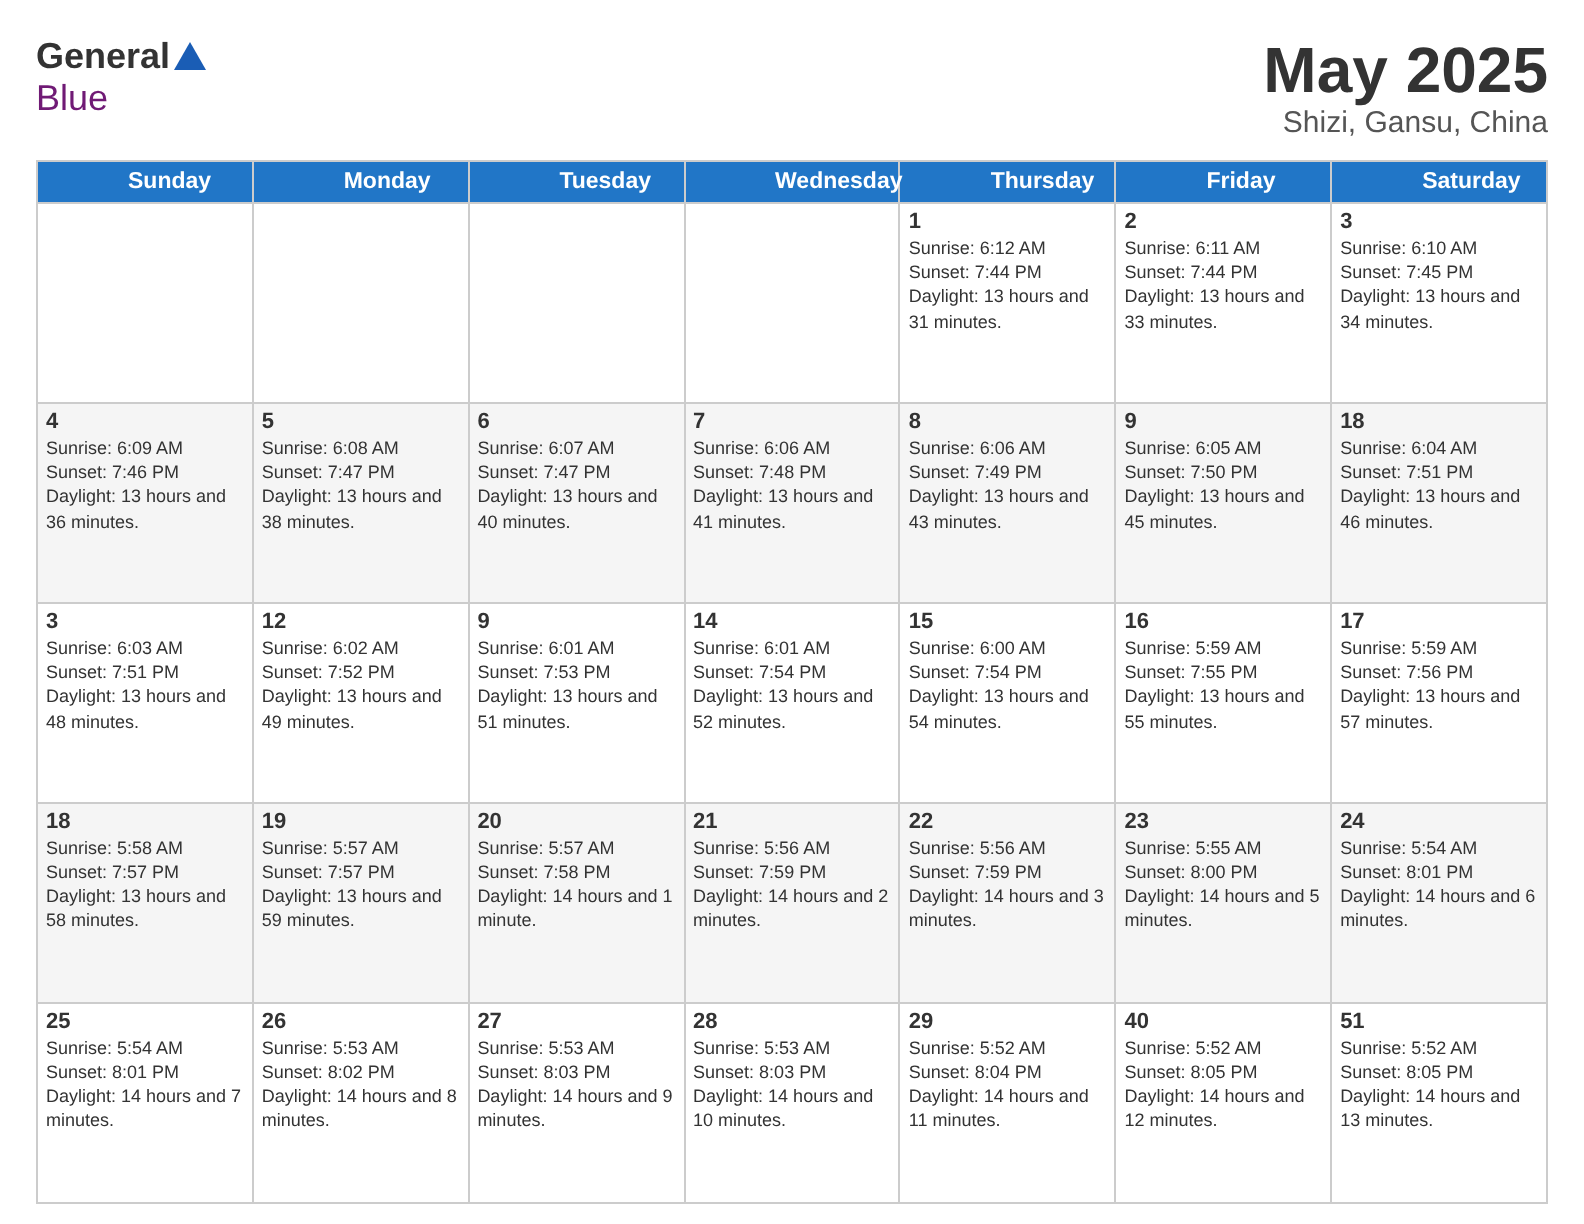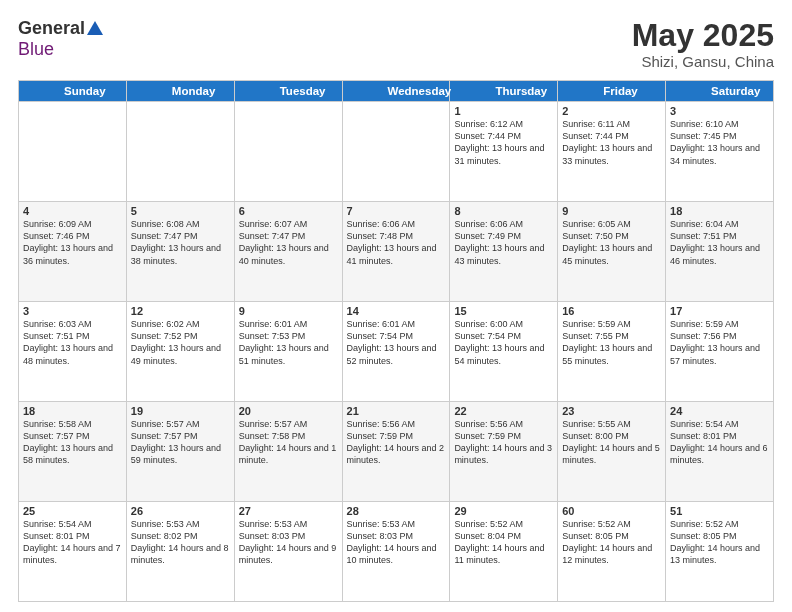--- a/index.html
+++ b/index.html
@@ -273,21 +273,21 @@
           </td>
           <td>
             <span class="day-num">28</span>
             <div class="day-info">Sunrise: 5:53 AM<br>Sunset: 8:03 PM<br>Daylight: 14 hours and 10 minutes.</div>
           </td>
           <td>
             <span class="day-num">29</span>
             <div class="day-info">Sunrise: 5:52 AM<br>Sunset: 8:04 PM<br>Daylight: 14 hours and 11 minutes.</div>
           </td>
           <td>
-            <span class="day-num">60</span>
+            <span class="day-num">40</span>
             <div class="day-info">Sunrise: 5:52 AM<br>Sunset: 8:05 PM<br>Daylight: 14 hours and 12 minutes.</div>
           </td>
           <td>
             <span class="day-num">51</span>
             <div class="day-info">Sunrise: 5:52 AM<br>Sunset: 8:05 PM<br>Daylight: 14 hours and 13 minutes.</div>
           </td>
         </tr>
       </tbody>
   </table>
 </div>

